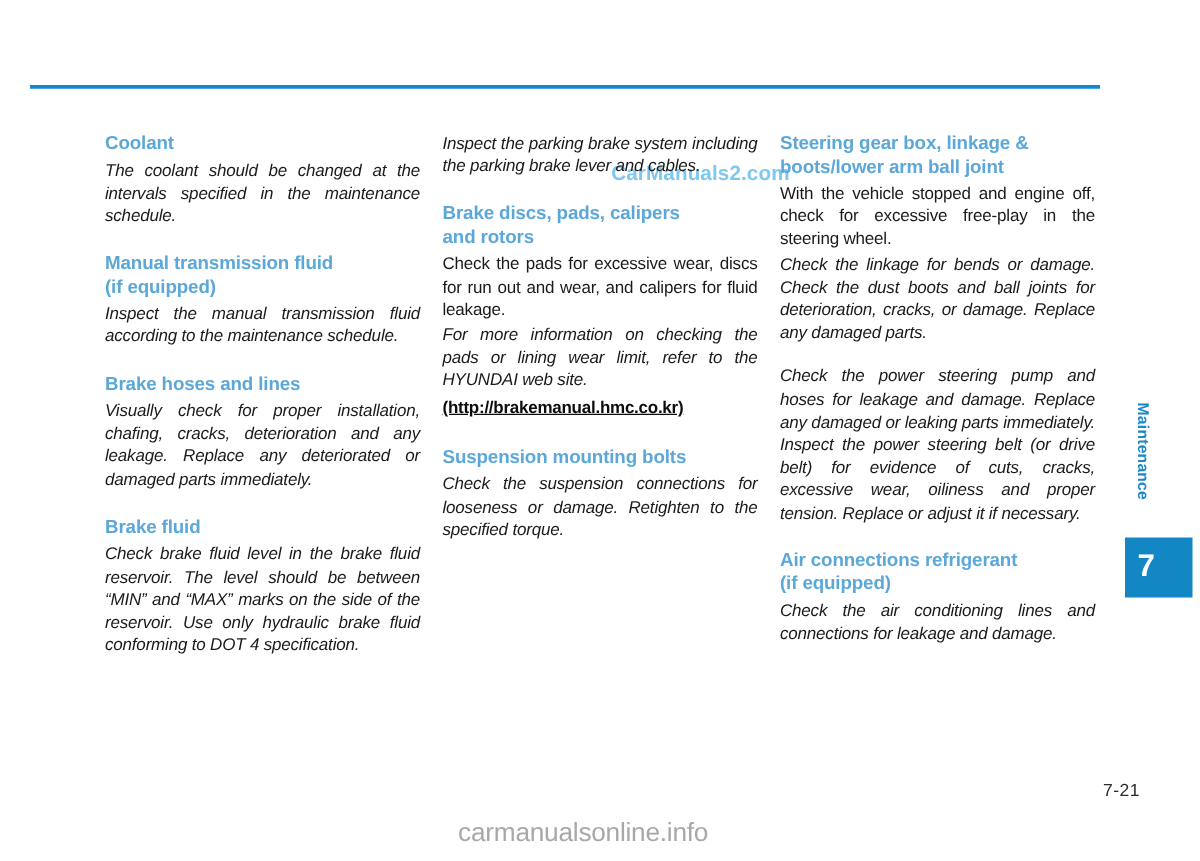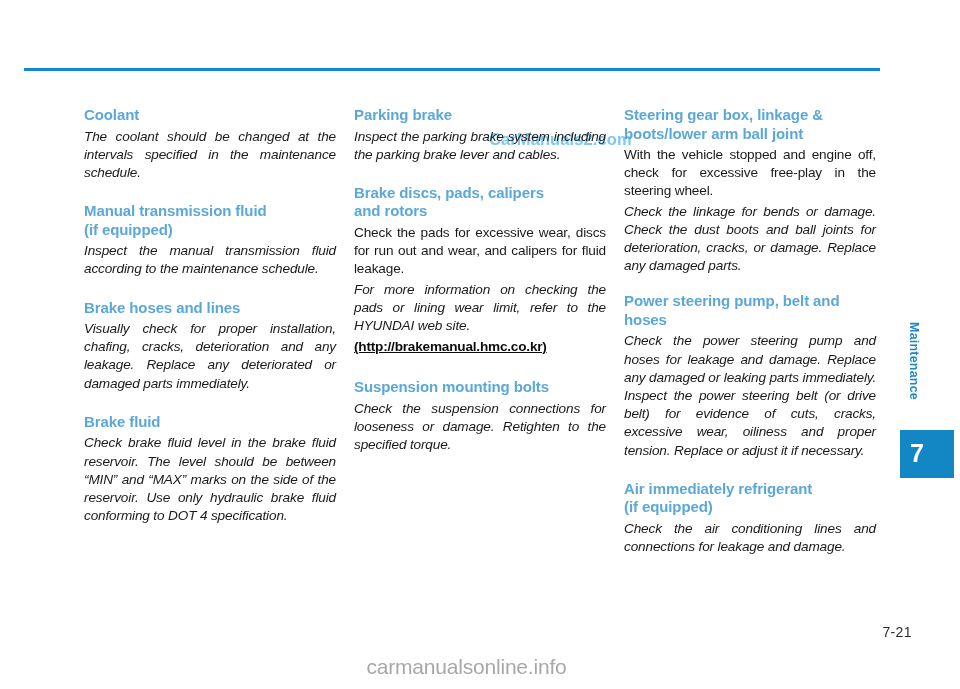--- a/index.html
+++ b/index.html
@@ -192,21 +192,20 @@
     <div class="section">
       <h2 class="heading">Brake fluid</h2>
       <p class="body-text last-para">Check brake fluid level in the brake fluid reservoir. The level should be between “MIN” and “MAX” marks on the side of the reservoir. Use only hydraulic brake fluid conforming to DOT 4 specification.</p>
     </div>
 
   </div>
 
   <div class="column">
 
     <div class="section">
-      <h2 class="heading">Parking brake</h2>
       <p class="body-text last-para">Inspect the parking brake system including the parking brake lever and cables.</p>
     </div>
 
     <div class="spacer-block"></div>
 
     <div class="section">
       <h2 class="heading">
         <span>Brake discs, pads, calipers</span><br>
         <span>and rotors</span>
       </h2>
@@ -231,32 +230,28 @@
         <span>Steering gear box, linkage &amp;</span><br>
         <span>boots/lower arm ball joint</span>
       </h2>
       <p class="body-text">With the vehicle stopped and engine off, check for excessive free-play in the steering wheel.</p>
       <p class="body-text last-para">Check the linkage for bends or damage. Check the dust boots and ball joints for deterioration, cracks, or damage. Replace any damaged parts.</p>
     </div>
 
     <div class="spacer-block-sm"></div>
 
     <div class="section">
-      <h2 class="heading">
-        <span>Power steering pump, belt and</span><br>
-        <span>hoses</span>
-      </h2>
       <p class="body-text last-para">Check the power steering pump and hoses for leakage and damage. Replace any damaged or leaking parts immediately. Inspect the power steering belt (or drive belt) for evidence of cuts, cracks, excessive wear, oiliness and proper tension. Replace or adjust it if necessary.</p>
     </div>
 
     <div class="spacer-block"></div>
 
     <div class="section">
       <h2 class="heading">
-        <span>Air immediately refrigerant</span><br>
+        <span>Air connections refrigerant</span><br>
         <span>(if equipped)</span>
       </h2>
       <p class="body-text last-para">Check the air conditioning lines and connections for leakage and damage.</p>
     </div>
 
   </div>
 
 </div>
 
 <div id="side-tab">

